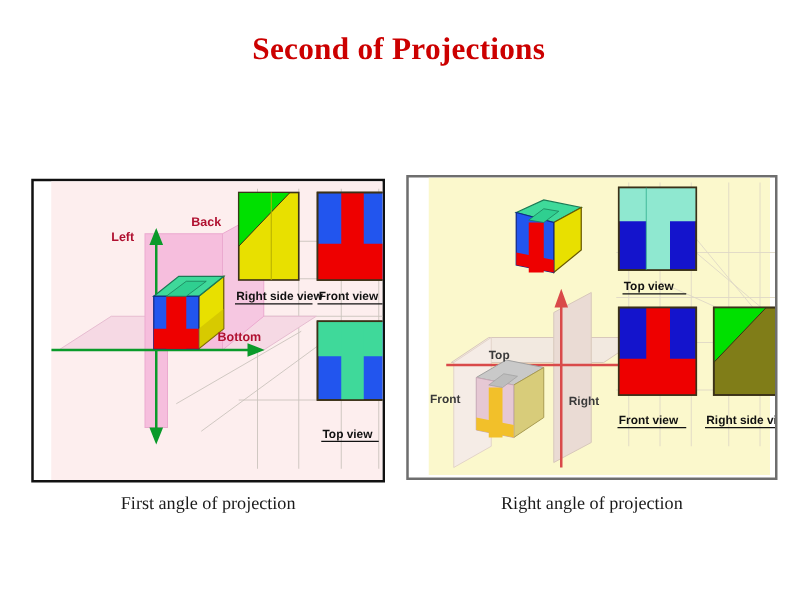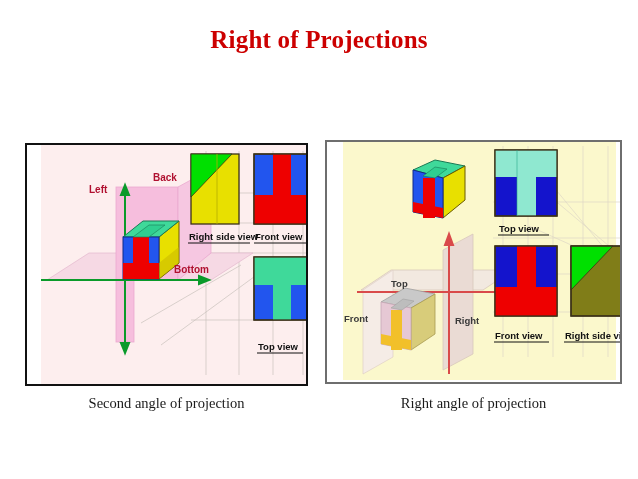--- a/index.html
+++ b/index.html
@@ -82,21 +82,21 @@
   }
   .projline{stroke:#c9c2bb;stroke-width:0.7;fill:none;}
   .projline-y{stroke:#ded7c6;stroke-width:0.7;fill:none;}
   .vborder{stroke:#3b3118;stroke-width:1.3;}
 </style>
 </head>
 <body>
 
 <div class="slide">
 
-  <div class="title">Right of Projections</div>
+  <div class="title">Second of Projections</div>
 
   <div class="panel" id="panel-left">
     <div class="inner">
       <svg width="270" height="240" viewBox="0 0 270 240">
 
         <g class="projline">
           <line x1="165" y1="6" x2="165" y2="230"></line>
           <line x1="198" y1="6" x2="198" y2="230"></line>
           <line x1="232" y1="6" x2="232" y2="230"></line>
           <line x1="262" y1="6" x2="262" y2="230"></line>
@@ -171,21 +171,21 @@
           <rect x="232" y="112" width="18" height="63" fill="#3fd99a"></rect>
           <rect x="213" y="112" width="55" height="63" fill="none" class="vborder"></rect>
         </g>
         <text class="vlabel" x="217" y="205">Top view</text>
         <line x1="216" y1="208" x2="262" y2="208" stroke="#111111" stroke-width="1"></line>
 
       </svg>
     </div>
   </div>
 
-  <div class="caption" id="caption-left">Second angle of projection</div>
+  <div class="caption" id="caption-left">First angle of projection</div>
 
   <div class="panel" id="panel-right">
     <div class="inner">
       <svg width="277" height="240" viewBox="0 0 277 240">
 
         <g class="projline-y">
           <line x1="160" y1="4" x2="160" y2="215"></line>
           <line x1="185" y1="4" x2="185" y2="215"></line>
           <line x1="210" y1="4" x2="210" y2="215"></line>
           <line x1="240" y1="4" x2="240" y2="215"></line>

